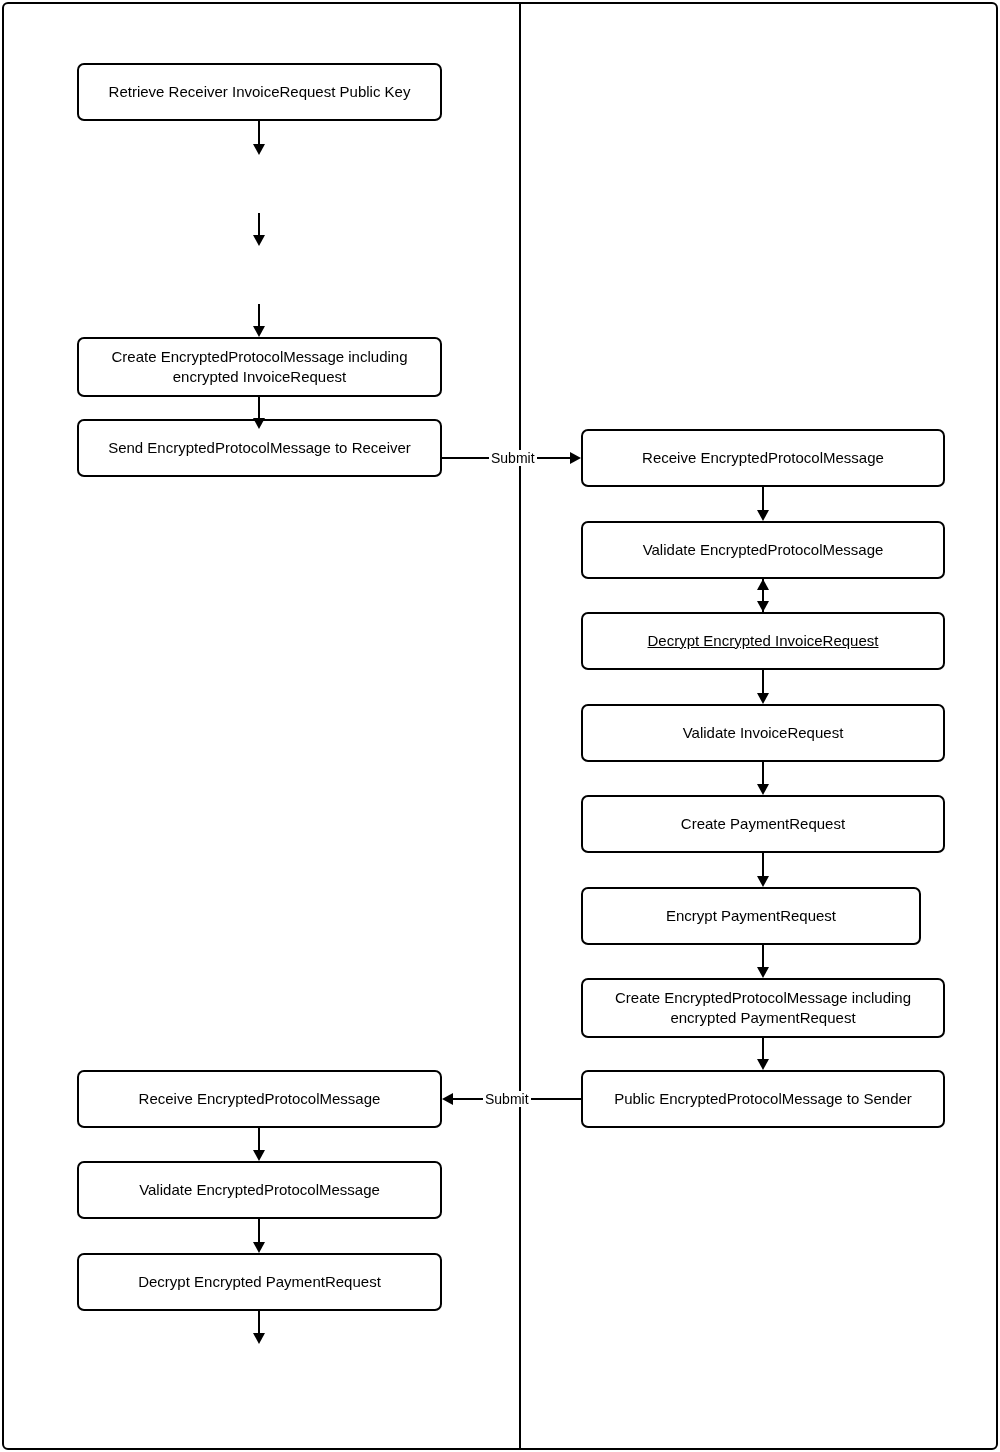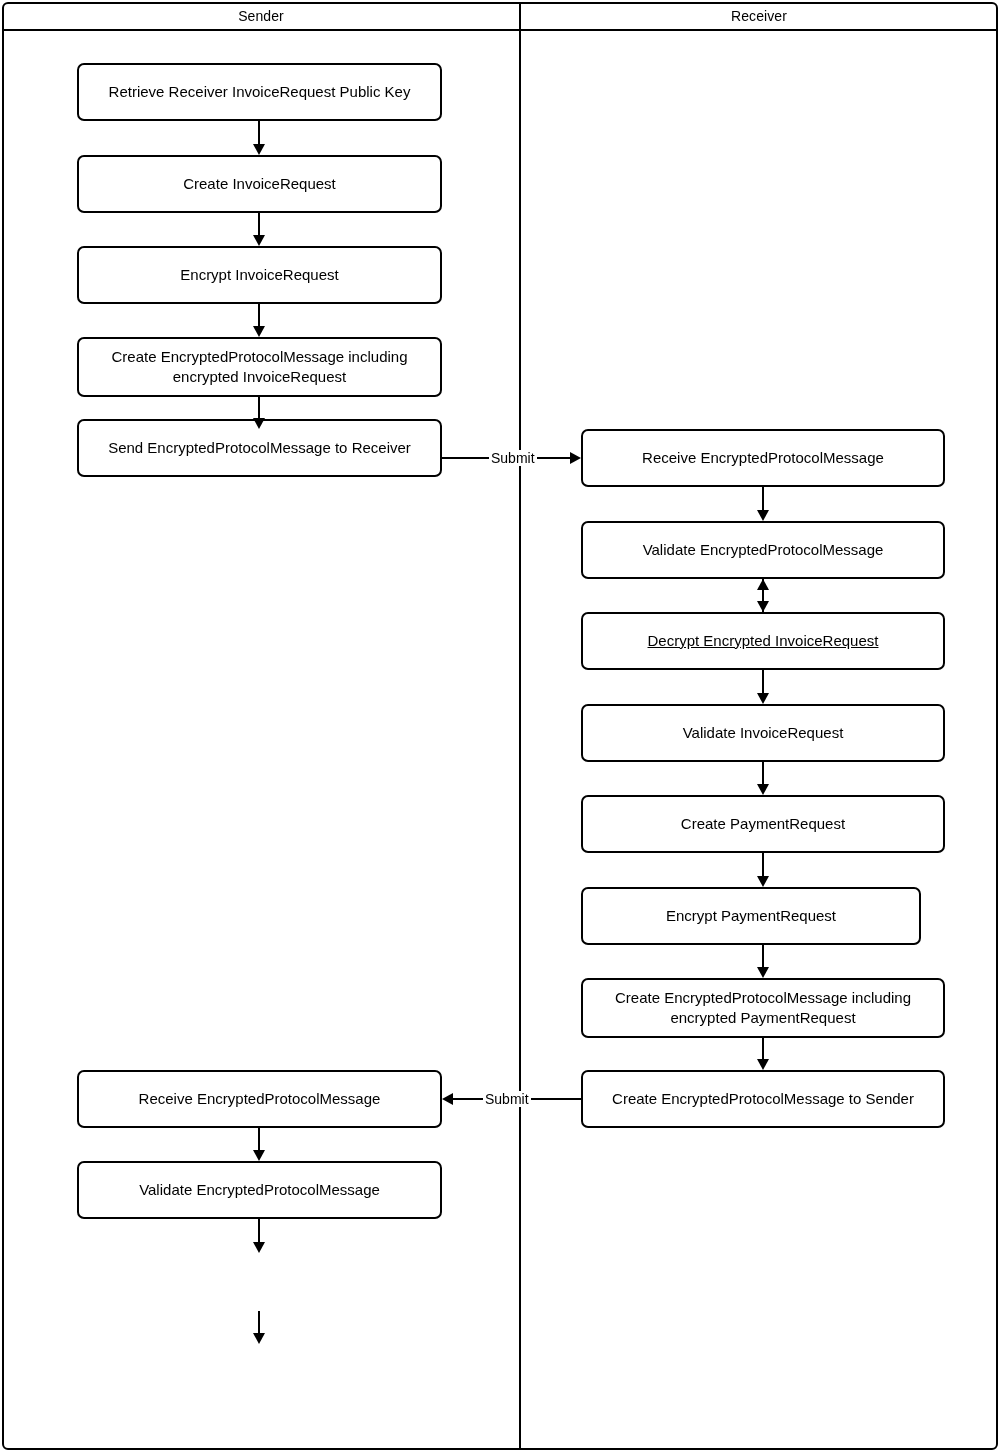--- a/index.html
+++ b/index.html
@@ -140,60 +140,55 @@
     white-space: nowrap;
   }
 </style>
 </head>
 <body>
 
 <div id="diagram-root">
 
   <div class="pool-frame"></div>
 
-  <div class="lane-header-row">
-    <div class="lane-header sender">Sender</div>
-    <div class="lane-header receiver">Receiver</div>
-  </div>
 
   <div class="lane-divider"></div>
 
   <div class="task" style="left:77px; top:63px; width:365px; height:58px;">Retrieve Receiver InvoiceRequest Public Key</div>
 
-  <div class="task" style="left:77px; top:155px; width:365px; height:58px;">Create InvoiceRequest</div>
-
-  <div class="task" style="left:77px; top:246px; width:365px; height:58px;">Encrypt InvoiceRequest</div>
+
 
   <div class="task" style="left:77px; top:337px; width:365px; height:60px;">Create EncryptedProtocolMessage including
 encrypted InvoiceRequest</div>
 
   <div class="task" style="left:77px; top:419px; width:365px; height:58px;">Send EncryptedProtocolMessage to Receiver</div>
 
   <div class="task" style="left:77px; top:1070px; width:365px; height:58px;">Receive EncryptedProtocolMessage</div>
 
   <div class="task" style="left:77px; top:1161px; width:365px; height:58px;">Validate EncryptedProtocolMessage</div>
 
+  <div class="task" style="left:77px; top:1253px; width:365px; height:58px;">Decrypt Encrypted PaymentRequest</div>
 
 
   <div class="task" style="left:581px; top:429px; width:364px; height:58px;">Receive EncryptedProtocolMessage</div>
 
   <div class="task" style="left:581px; top:521px; width:364px; height:58px;">Validate EncryptedProtocolMessage</div>
 
   <div class="task" style="left:581px; top:612px; width:364px; height:58px;text-decoration:underline;">Decrypt Encrypted InvoiceRequest</div>
 
   <div class="task" style="left:581px; top:795px; width:364px; height:58px;">Create PaymentRequest</div>
 
   <div class="task" style="left:581px; top:704px; width:364px; height:58px;">Validate InvoiceRequest</div>
 
   <div class="task" style="left:581px; top:887px; width:340px; height:58px;">Encrypt PaymentRequest</div>
 
   <div class="task" style="left:581px; top:978px; width:364px; height:60px;">Create EncryptedProtocolMessage including
 encrypted PaymentRequest</div>
 
-  <div class="task" style="left:581px; top:1070px; width:364px; height:58px;">Create EncryptedProtocolMessage to Sender</div>
+  <div class="task" style="left:581px; top:1070px; width:364px; height:58px;">Public EncryptedProtocolMessage to Sender</div>
 
   <div class="vline" style="left:258px; top:121px; height:23px;"></div>
   <div class="arrow-down" style="left:253px; top:144px;"></div>
 
   <div class="vline" style="left:258px; top:213px; height:22px;"></div>
   <div class="arrow-down" style="left:253px; top:235px;"></div>
 
   <div class="vline" style="left:258px; top:304px; height:22px;"></div>
   <div class="arrow-down" style="left:253px; top:326px;"></div>
 

